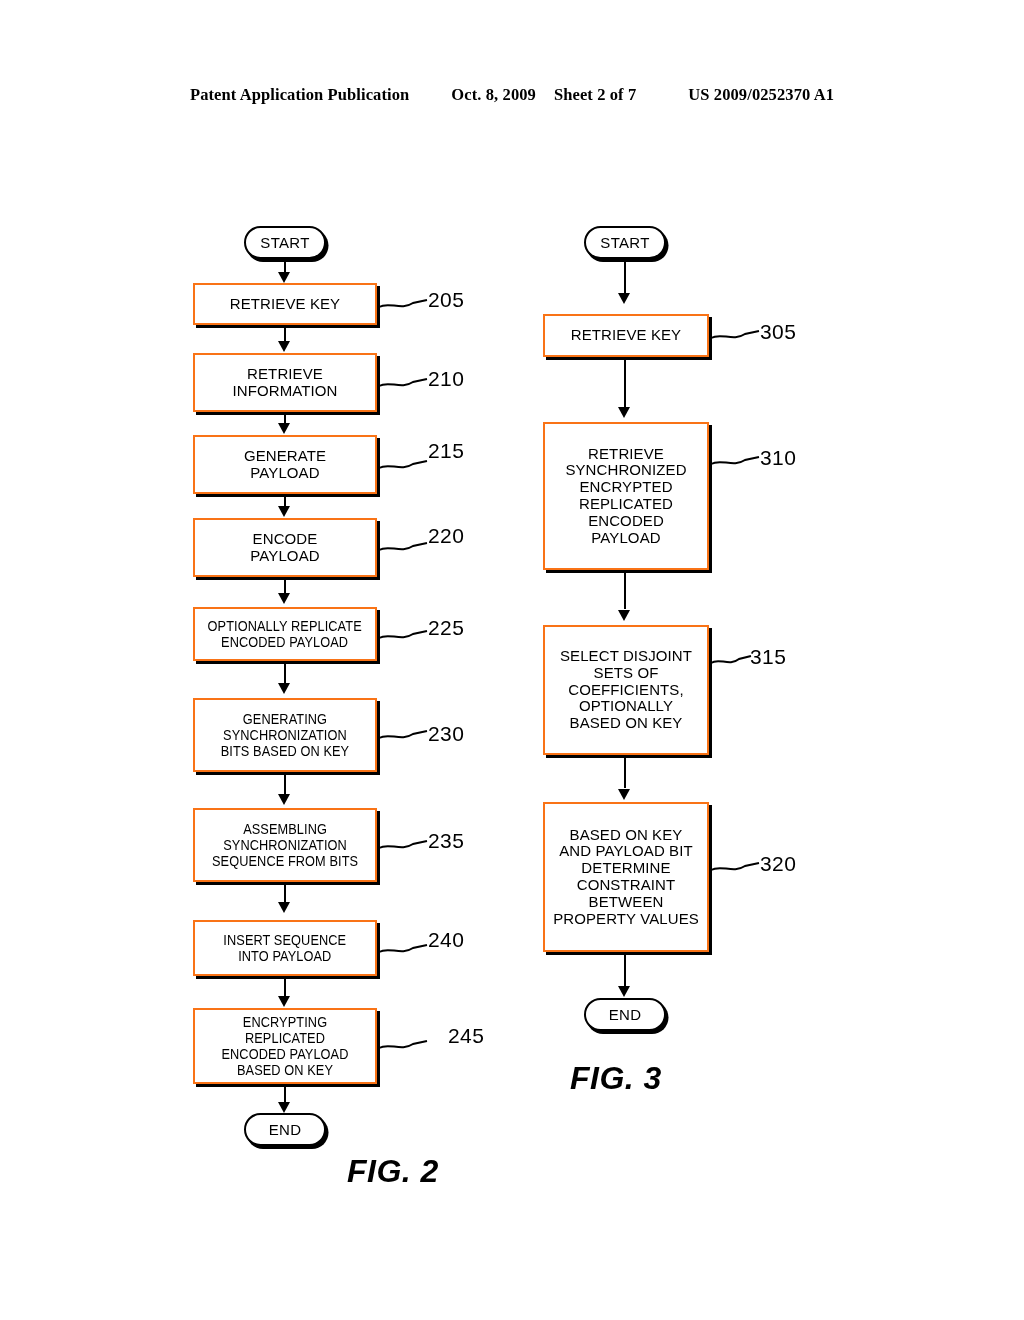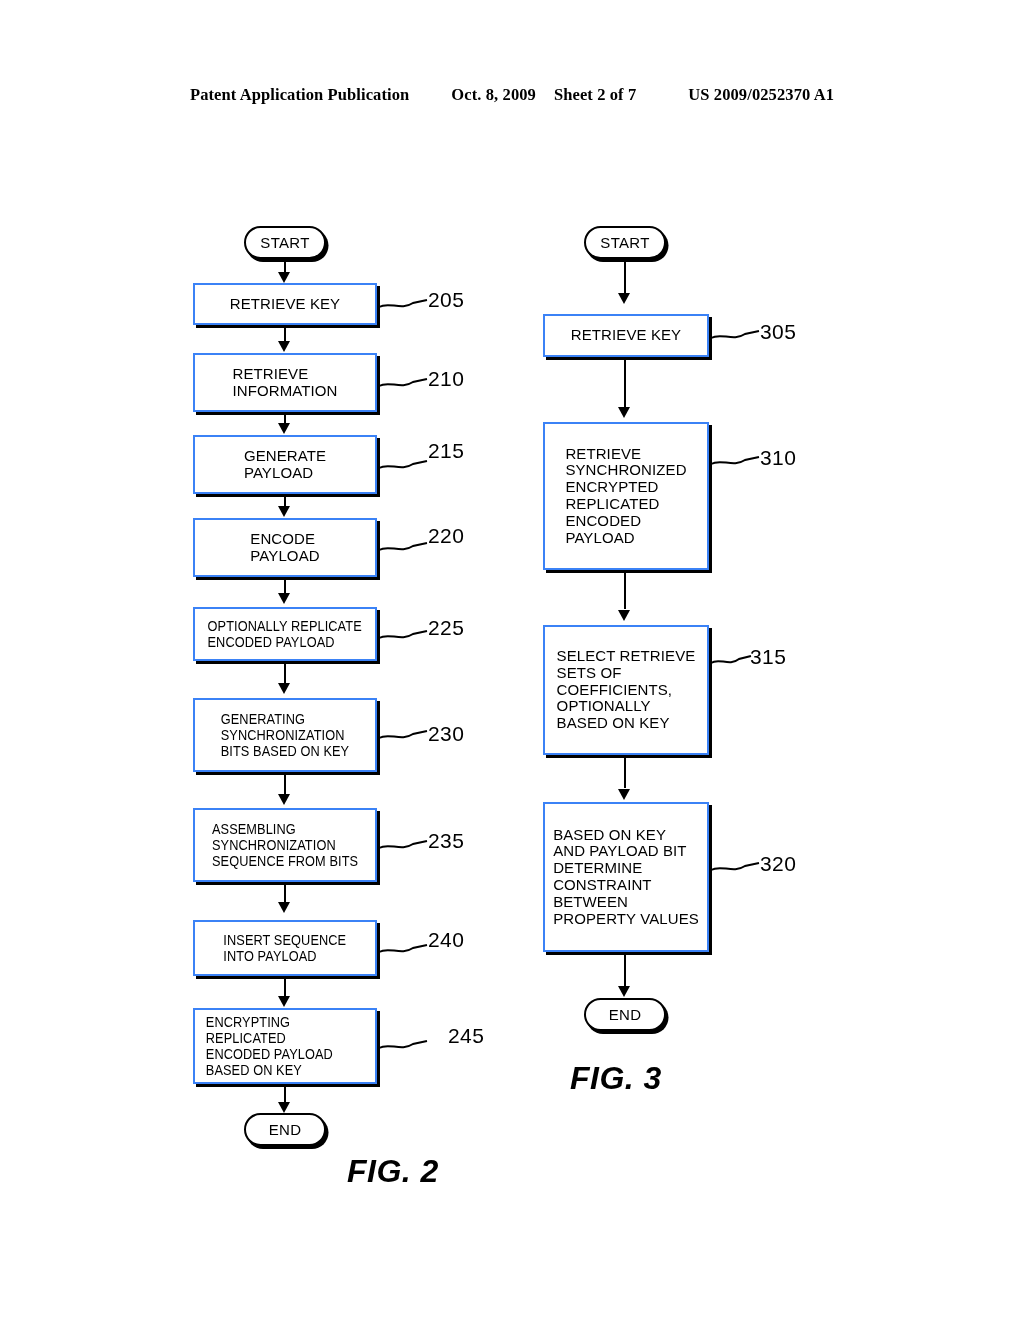--- a/index.html
+++ b/index.html
@@ -34,25 +34,26 @@
   .gap-md { display: inline-block; width: 18px; }
   .gap-xl { display: inline-block; width: 52px; }
 
   
   .figure { position: absolute; }
 
   .node {
     position: absolute;
     box-sizing: border-box;
     background: #ffffff;
-    border: 2px solid #3b82f6;
+    border: 2px solid #f97316;
     box-shadow: 3px 3px 0 0 #000;
     display: flex;
     align-items: center;
     justify-content: center;
+    text-align: center;
     line-height: 1.12;
     color: #000;
   }
   .node .txt {
     display: block;
     white-space: pre-line;
     font-size: 15px;
     letter-spacing: 0.1px;
   }
   .node.cond .txt {
@@ -285,21 +286,21 @@
   <div class="leader" style="left:711px; top:456px; width:48px;">
     <svg width="48" height="12" viewBox="0 0 48 12">
         <path d="M0,8 C10,2 22,12 34,4 L48,1" fill="none" stroke="#000" stroke-width="2"></path>
       </svg>
   </div>
   <div class="refnum" style="left:760px; top:446px;">310</div>
   <div class="conn" style="left:624px; top:571px; height:38px;"></div>
   <div class="arrowhead" style="left:618px; top:610px;"></div>
 
   <div class="node" style="left:543px; top:625px; width:166px; height:130px;">
-    <span class="txt">SELECT RETRIEVE
+    <span class="txt">SELECT DISJOINT
 SETS OF
 COEFFICIENTS,
 OPTIONALLY
 BASED ON KEY</span>
   </div>
   <div class="leader" style="left:711px; top:655px; width:40px;">
     <svg width="40" height="12" viewBox="0 0 40 12">
         <path d="M0,8 C8,2 18,12 28,4 L40,1" fill="none" stroke="#000" stroke-width="2"></path>
       </svg>
   </div>

